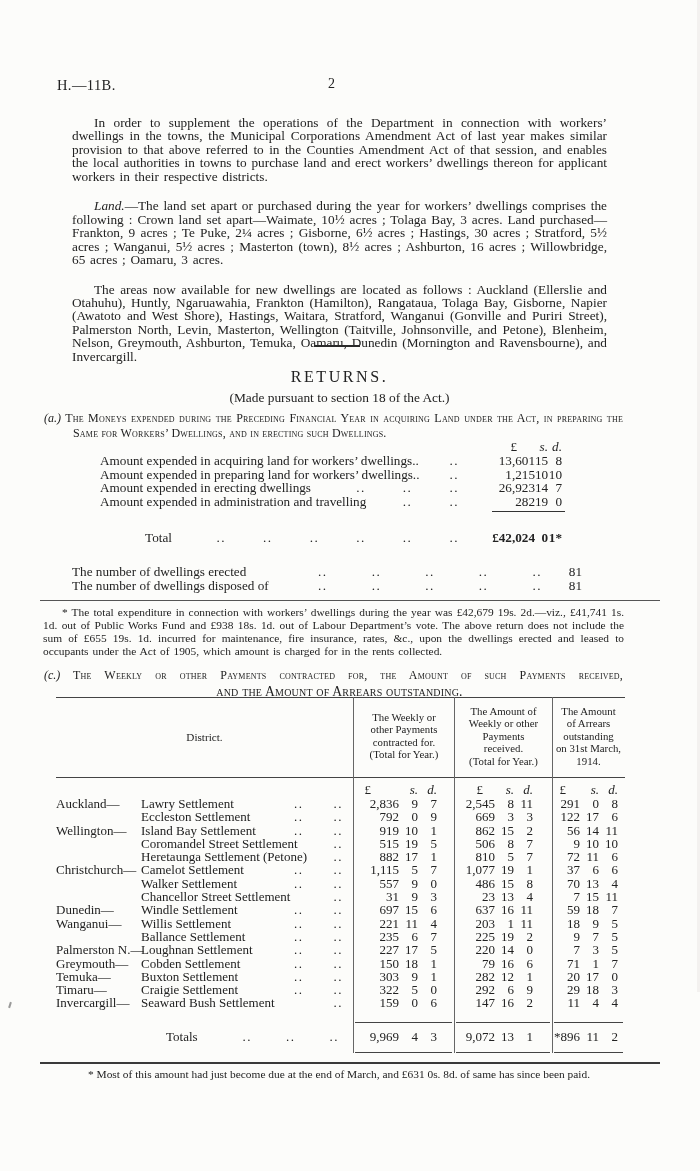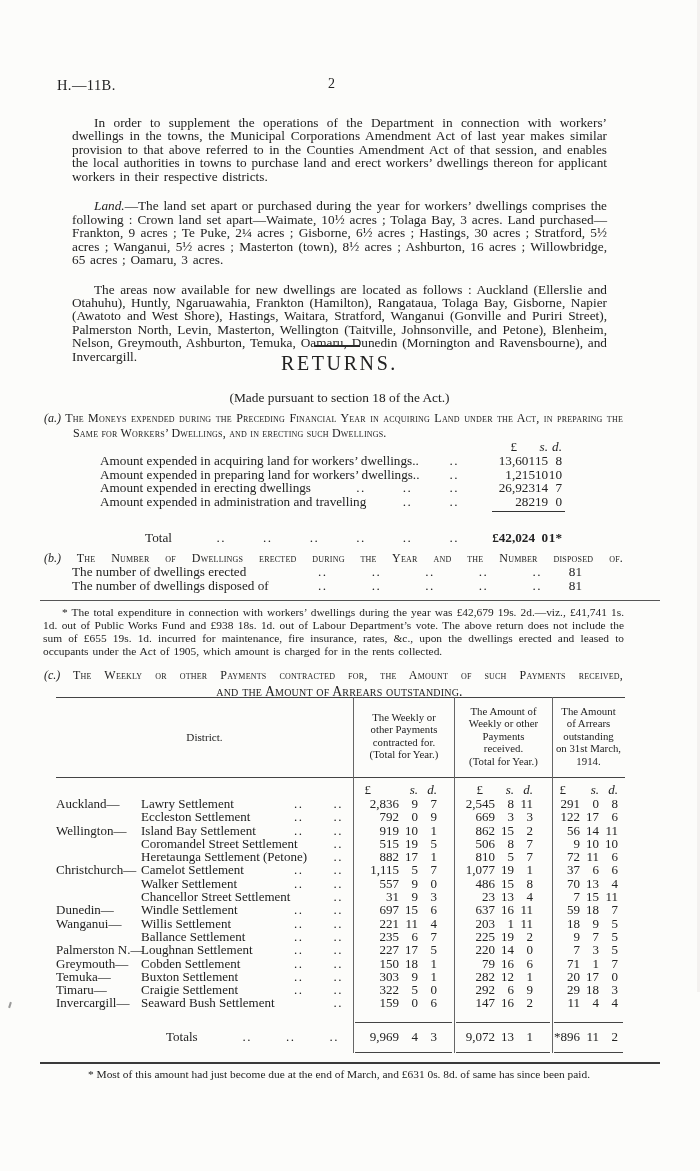--- a/index.html
+++ b/index.html
@@ -11,21 +11,21 @@
   
   .docref{left:57px;top:77px;font-size:14.5px;letter-spacing:.4px}
   .pgnum{left:328px;top:76px;font-size:14px}
   
   .intro{left:56px;top:100px;width:567px}
   .para{margin:16px;font-size:13.3px;line-height:13.45px;text-align:justify;
         text-indent:22px;word-spacing:1.4px}
   .lead-it{font-style:italic}
   
   .divider{left:314px;top:345px;width:46px;height:2px;background:#2a2a2a}
-  .rtitle{left:56px;top:352px;width:567px;text-align:center;font-size:20px;letter-spacing:2.6px}
+  .rtitle{left:56px;top:368px;width:567px;text-align:center;font-size:16px;letter-spacing:2.6px}
   .rsub{left:56px;top:390px;width:567px;text-align:center;font-size:13.4px}
   
   .sech{font-size:12px;line-height:15px;text-align:justify}
   .sc{font-variant:small-caps;letter-spacing:.2px}
   .label-it{font-style:italic}
   .seca{left:44px;top:411px;width:579px;text-indent:-29px;padding-left:29px}
   .secb{left:44px;top:551px;width:579px;text-align-last:justify}
   .secc1{left:44px;top:668px;width:579px;text-align-last:justify}
   .secc2{left:56px;top:684px;width:567px;text-align:center;font-size:13.6px}
   
@@ -172,21 +172,20 @@
           <span class="dotg">..</span>
           <span class="dotg">..</span>
           <span class="dotg">..</span>
         </span>
         <span class="ap">£42,024</span>
         <span class="as">0</span>
         <span class="ad">1*</span>
       </div>
   </div>
 
-  <div class="abs sech secb"><i class="label-it">(b.)</i> <span class="sc">The Number of Dwellings erected during the Year and the Number disposed of.</span></div>
   <div class="abs brows" id="b-rows">
       <div class="b-row">
         <span class="b-label">The number of dwellings erected</span>
         <span class="b-lead">
           <span class="dotg">..</span>
           <span class="dotg">..</span>
           <span class="dotg">..</span>
           <span class="dotg">..</span>
           <span class="dotg">..</span>
         </span>

